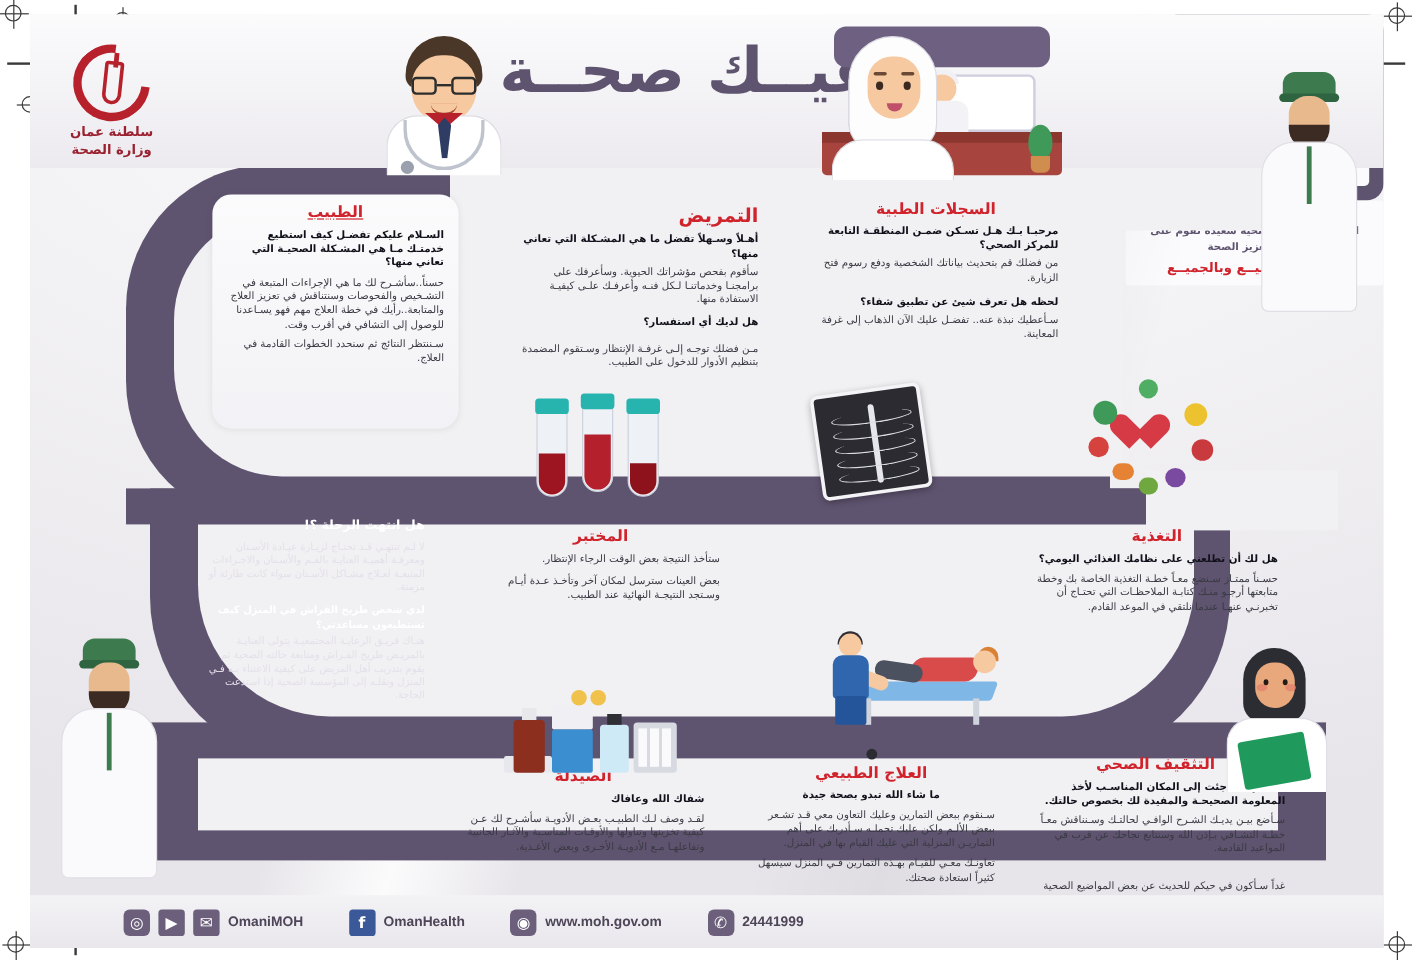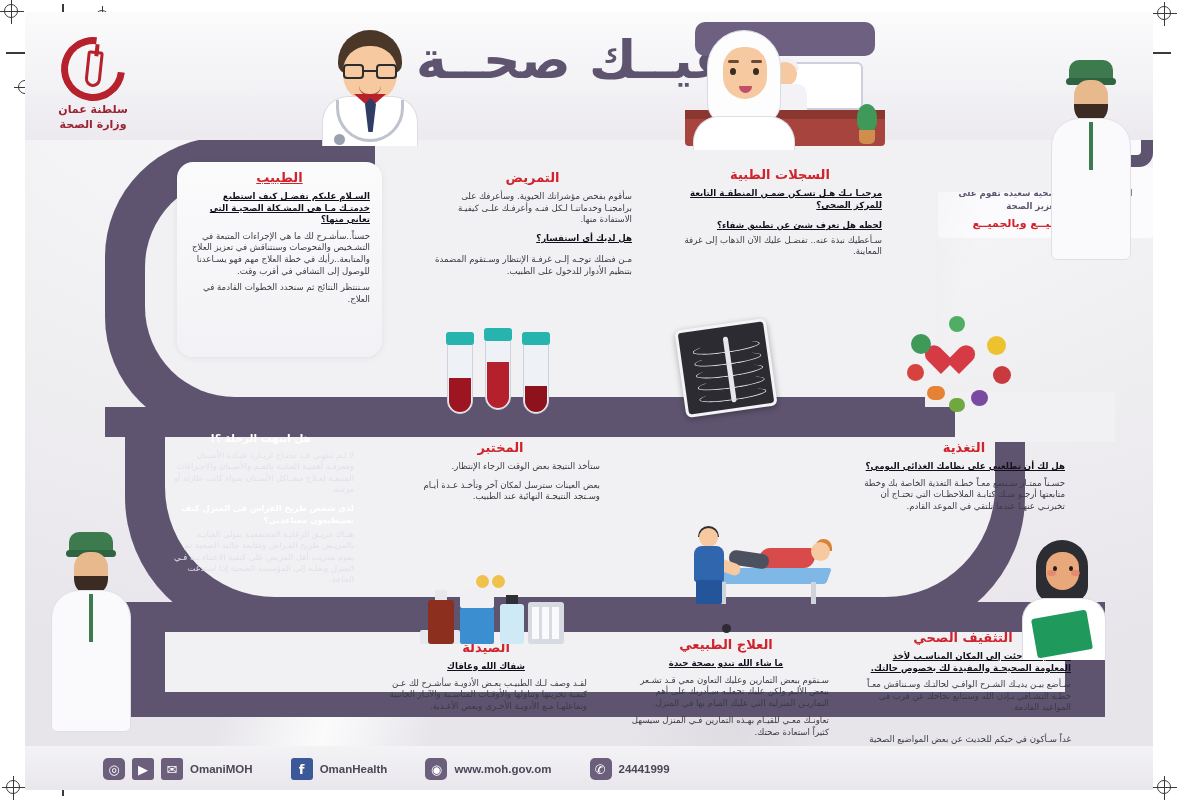--- a/index.html
+++ b/index.html
@@ -159,58 +159,58 @@
 
   
   .card{ position:absolute; border-radius:16px; direction:rtl; }
   .card .t{ font-weight:700; color:#d0232c; text-align:center; margin-bottom:6px; }
   .card p{ line-height:1.35; }
   .q{ font-weight:700; color:#141414; }
   .a{ color:#3a3a44; }
 
   
   .light{ color:#3a3a44; }
-  .light .q{ color:#10101a;text-decoration:underline; }
+  .light .q{ color:#10101a; }
   
   .dark .t{ color:#ffffff; }
   .dark{ color:#e4e0ea; }
   .dark .q{ color:#ffffff; }
 
   
   #card-doctor{
     left:152px; top:150px; width:205px; height:195px;
     background:linear-gradient(180deg,#fbfbfc,#f2f1f5);
     box-shadow:0 1px 6px rgba(0,0,0,.07);
     padding:8px 12px 10px; font-size:8.6px;
   }
   #card-doctor .t{ font-size:13px; text-decoration:underline; }
 
   #card-nursing{ left:400px; top:158px; width:215px; padding:0 8px; font-size:8.6px; }
-  #card-nursing .t{ font-size:13px; }
+  #card-nursing .t{ font-size:16px;text-align:right; }
 
   #card-records{ left:645px; top:155px; width:220px; padding:0 8px; font-size:8.6px; }
   #card-records .t{ font-size:13px; }
 
   #notice{
     right:24px; top:36px; width:185px; padding:10px 12px 12px;
     background:#5f5470; border-radius:14px; color:#e8e4ee; font-size:8.3px;
     direction:rtl; text-align:center; line-height:1.45;
   }
   #notice .nt{ color:#d0232c; font-weight:700; font-size:13px; margin-bottom:5px; }
   #notice .inner{
     background:#fbfafc; border-radius:4px; margin-top:10px; padding:6px 8px 9px;
   }
   #notice .inner .w{ color:#d0232c; font-weight:700; font-size:16px; }
   #notice .inner .s{ color:#5f5470; font-size:9px; line-height:1.45; }
 
   #card-dental{
     left:128px; top:412px; width:215px; padding:8px 14px; font-size:8.4px;
     direction:rtl;
   }
-  #card-dental .t{ font-size:10.5px; color:#ffd9dc; }
+  #card-dental .t{ font-size:10.5px; text-align:right; color:#ffd9dc; }
 
   #card-lab{ left:368px; top:428px; width:215px; padding:0 8px; font-size:8.6px; }
   #card-lab .t{ font-size:13px; }
   #card-xray{ left:600px; top:428px; width:215px; padding:0 8px; font-size:8.6px; }
   #card-xray .t{ font-size:13px; }
   #card-nutri{ left:830px; top:428px; width:218px; padding:0 8px; font-size:8.6px; }
   #card-nutri .t{ font-size:13px; }
 
   #card-pharm{ left:352px; top:628px; width:218px; padding:0 8px; font-size:8.6px; }
   #card-pharm .t{ font-size:13px; }
@@ -448,28 +448,30 @@
 
     <div class="card light" id="card-doctor">
       <div class="t">الطبيب</div>
       <p class="q">السـلام عليكم تفضـل كيف استطيع خدمتـك مـا هي المشـكلة الصحيـة التي تعاني منها؟</p>
       <p class="a" style="margin-top:5px">حسناً..سأشـرح لك ما هي الإجراءات المتبعة في التشـخيص والفحوصات وسنتناقش في تعزيز العلاج والمتابعة..رأيك في خطة العلاج مهم فهو يسـاعدنا للوصول إلى التشافي في أقرب وقت.</p>
       <p class="a" style="margin-top:5px">سـننتظر النتائج ثم سنحدد الخطوات القادمة في العلاج.</p>
     </div>
 
     <div class="card light" id="card-nursing">
       <div class="t">التمريض</div>
+      <p class="q">أهـلاً وسـهلاً تفضل ما هي المشـكلة التي تعاني منها؟</p>
       <p class="a" style="margin-top:4px">سأقوم بفحص مؤشراتك الحيوية. وسأعرفك على برامجنـا وخدماتنـا لـكل فنـه وأعرفـك علـى كيفيـة الاستفادة منها.</p>
       <p class="q" style="margin-top:7px">هل لديك أي استفسار؟</p>
       <p class="a" style="margin-top:10px">مـن فضلك توجـه إلـى غرفـة الإنتظار وسـتقوم المضمدة بتنظيم الأدوار للدخول على الطبيب.</p>
     </div>
 
     <div class="card light" id="card-records">
       <div class="t">السجلات الطبية</div>
       <p class="q">مرحبـا بـك هـل تسـكن ضمـن المنطقـة التابعة للمركز الصحي؟</p>
+      <p class="a" style="margin-top:4px">من فضلك قم بتحديث بياناتك الشخصية ودفع رسوم فتح الزيارة.</p>
       <p class="q" style="margin-top:9px">لحظه هل تعرف شيئ عن تطبيق شفاء؟</p>
       <p class="a" style="margin-top:3px">سـأعطيك نبذة عنه.. تفضـل عليك الآن الذهاب إلى غرفة المعاينة.</p>
     </div>
 
     <div class="card dark" id="card-dental">
       <div class="t" style="color:#ffffff">هل انتهت الرحلة ؟!</div>
       <p style="margin-top:3px">لا لـم تنتهـي قـد تحتـاج لزيـارة عيـادة الأسـنان ومعرفـة أهميـة العنايـة بالفـم والأسـنان والاجـراءات المتبعـة لعـلاج مشـاكل الأسـنان سواء كانت طارئة أو مزمنة.</p>
       <p class="q" style="margin-top:8px">لدي شخص طريح الفراش في المنزل كيف تستطيعون مساعدتي؟</p>
       <p style="margin-top:3px">هنـاك فريـق الرعايـة المجتمعيـة يتولى العنايـة بالمريـض طريح الفـراش ومتابعة حالته الصحية ثم يقوم بتدريب أهل المريض على كيفية الاعتناء بـه فـي المنزل ونقلـه إلى المؤسسة الصحية إذا استدعت الحاجة.</p>
     </div>
@@ -487,21 +489,21 @@
 
 
     <div class="card light" id="card-nutri">
       <div class="t">التغذية</div>
       <p class="q">هل لك أن تطلعني على نظامك الغذائي اليومي؟</p>
       <p class="a" style="margin-top:5px">حسـناً ممتـاز سـنضع معـاً خطـة التغذية الخاصة بك وخطة متابعتها أرجـو منـك كتابـة الملاحظـات التي تحتـاج أن تخبرنـي عنهـا عندما نلتقي في الموعد القادم.</p>
     </div>
 
     <div class="card light" id="card-pharm">
       <div class="t">الصيدلة</div>
-      <p class="q" style="text-align:center">شفاك الله وعافاك</p>
+      <p class="q" style="text-align:right">شفاك الله وعافاك</p>
       <p class="a" style="margin-top:5px">لقـد وصف لـك الطبيـب بعـض الأدويـة سأشـرح لك عـن كيفية تخزينها وتناولها والأوقـات المناسـبة والآثـار الجانبية وتفاعلهـا مـع الأدويـة الأخـرى وبعض الأغـذية.</p>
     </div>
 
     <div class="dot" style="left:697px;top:612px;"></div>
     <div class="card light" id="card-physio">
       <div class="t">العلاج الطبيعي</div>
       <p class="q" style="text-align:center">ما شاء الله تبدو بصحة جيدة</p>
       <p class="a" style="margin-top:5px">سـنقوم ببعض التمارين وعليك التعاون معي قـد تشـعر ببعض الألـم ولكن عليك تحملـه سـأدربك على أهم التماريـن المنزلية التي عليك القيام بها في المنزل.</p>
       <p class="a" style="margin-top:6px">تعاونـك معـي للقيـام بهـذه التمارين فـي المنزل سيسهل كثيراً استعادة صحتك.</p>
     </div>

